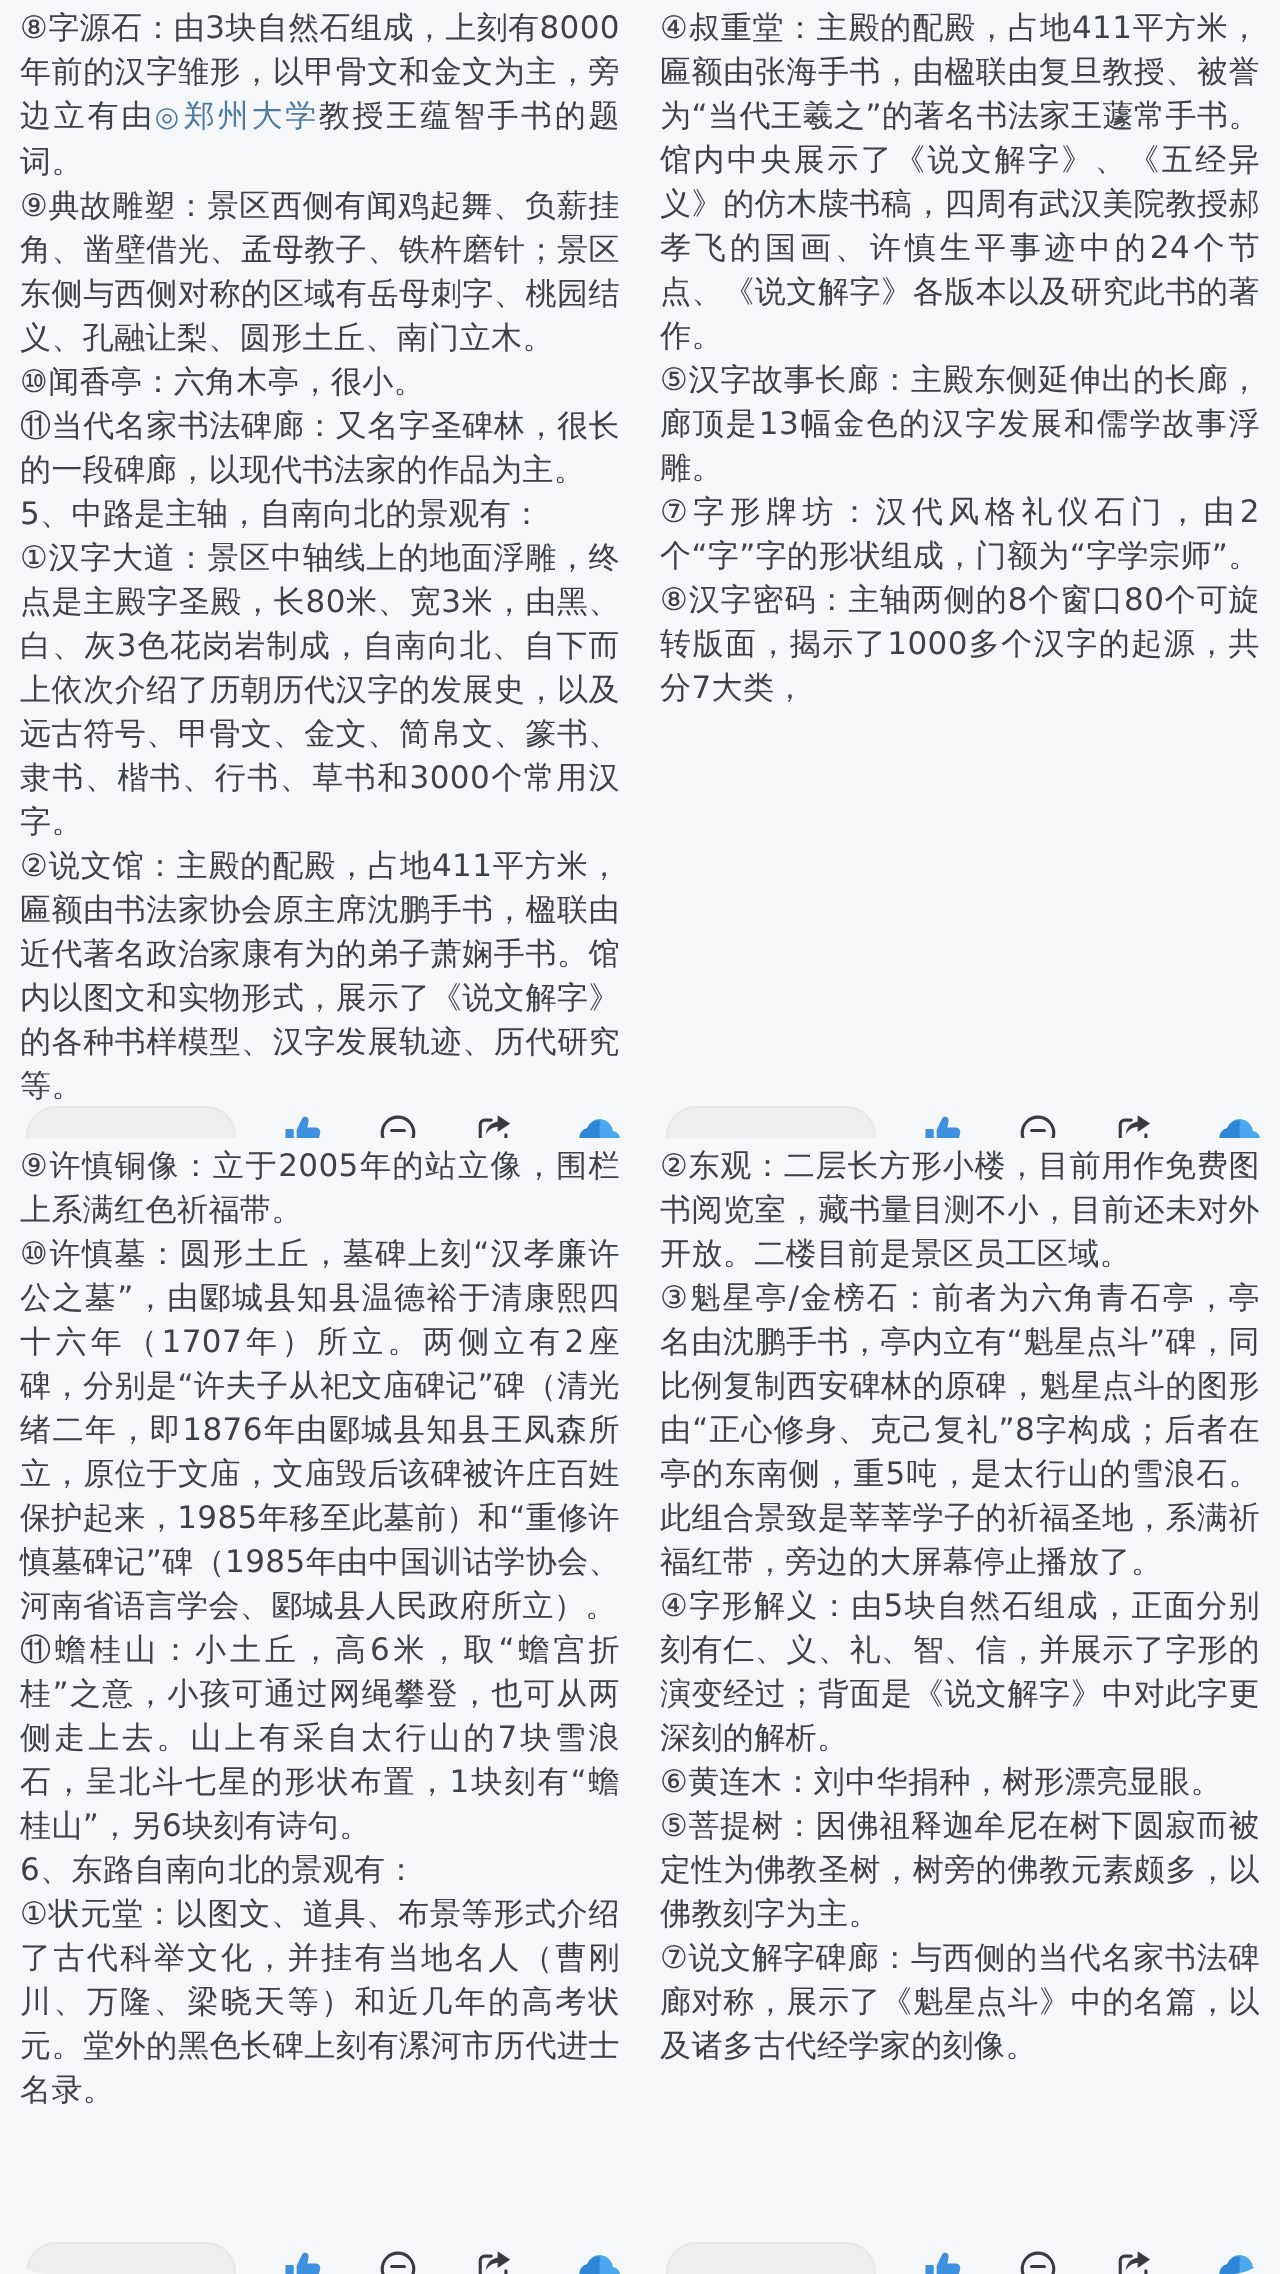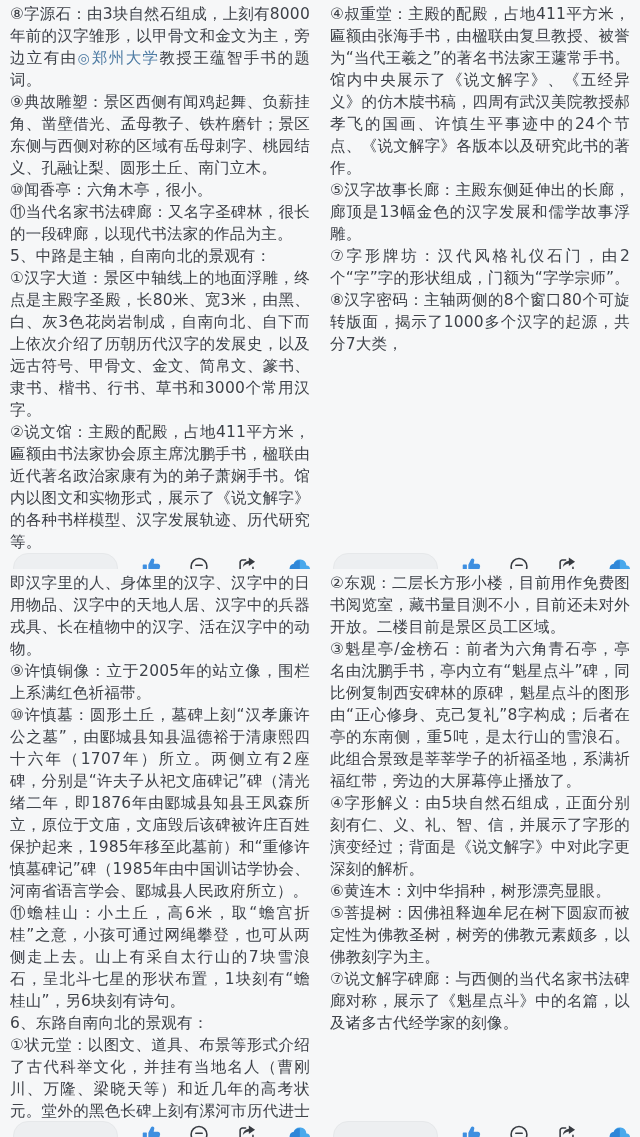--- a/index.html
+++ b/index.html
@@ -1,17 +1,17 @@
 <!DOCTYPE html>
 <html><head>
 <meta charset="utf-8">
 <style>
   html,body{margin:0;padding:0;}
   body{background:#f6f7f8;font-family:"DejaVu Sans","Liberation Sans",sans-serif;}
-  .page{width:640px;height:1137px;display:grid;grid-template-columns:320px 320px;grid-template-rows:569px 568px;background:#f6f7f8;overflow:hidden;}
+  .page{width:640px;height:1137px;display:grid;grid-template-columns:320px 320px;grid-template-rows:569px 568px;background:#f6f7f8;overflow:hidden;border-radius:25px;}
   .panel{position:relative;overflow:hidden;box-sizing:border-box;padding:3px 10px 0 10px;background:#f6f7f8;}
   .panel p{margin:0;font-size:15.5px;line-height:22px;color:#3d4148;text-align:justify;letter-spacing:.2px;font-weight:500;}
   .link{color:#4e7ba3;cursor:pointer;}
   .pin{font-size:14px;margin-right:1px;}
   .toolbar{position:absolute;left:0;right:0;bottom:0;height:18px;background:#f6f7f8;display:flex;align-items:flex-start;padding:0 0 0 13px;box-sizing:border-box;z-index:2;}
   .pill{flex:none;width:105px;height:30px;border-radius:15px;background:#edeff1;border:1px solid #e6e8ea;margin-top:2px;box-sizing:border-box;}
   .tb-icon{flex:none;width:22px;height:22px;margin-top:4px;}
   .i-like{margin-left:23px;}
   .i-comment{margin-left:25px;}
   .i-share{margin-left:26px;}
@@ -84,21 +84,20 @@
       <svg class="tb-icon i-share">
           <use href="#sym-share"></use>
         </svg>
       <svg class="tb-icon i-cloud">
           <use href="#sym-cloud"></use>
         </svg>
     </div>
   </div>
 
   <div class="panel">
-    <p>即汉字里的人、身体里的汉字、汉字中的日用物品、汉字中的天地人居、汉字中的兵器戎具、长在植物中的汉字、活在汉字中的动物。</p>
       <p>⑨许慎铜像：立于2005年的站立像，围栏上系满红色祈福带。</p>
       <p>⑩许慎墓：圆形土丘，墓碑上刻“汉孝廉许公之墓”，由郾城县知县温德裕于清康熙四十六年（1707年）所立。两侧立有2座碑，分别是“许夫子从祀文庙碑记”碑（清光绪二年，即1876年由郾城县知县王凤森所立，原位于文庙，文庙毁后该碑被许庄百姓保护起来，1985年移至此墓前）和“重修许慎墓碑记”碑（1985年由中国训诂学协会、河南省语言学会、郾城县人民政府所立）。</p>
       <p>⑪蟾桂山：小土丘，高6米，取“蟾宫折桂”之意，小孩可通过网绳攀登，也可从两侧走上去。山上有采自太行山的7块雪浪石，呈北斗七星的形状布置，1块刻有“蟾桂山”，另6块刻有诗句。</p>
       <p>6、东路自南向北的景观有：</p>
       <p>①状元堂：以图文、道具、布景等形式介绍了古代科举文化，并挂有当地名人（曹刚川、万隆、梁晓天等）和近几年的高考状元。堂外的黑色长碑上刻有漯河市历代进士名录。</p>
       <div class="toolbar">
       <div class="pill"></div>
       <svg class="tb-icon i-like">
           <use href="#sym-like"></use>
         </svg>

